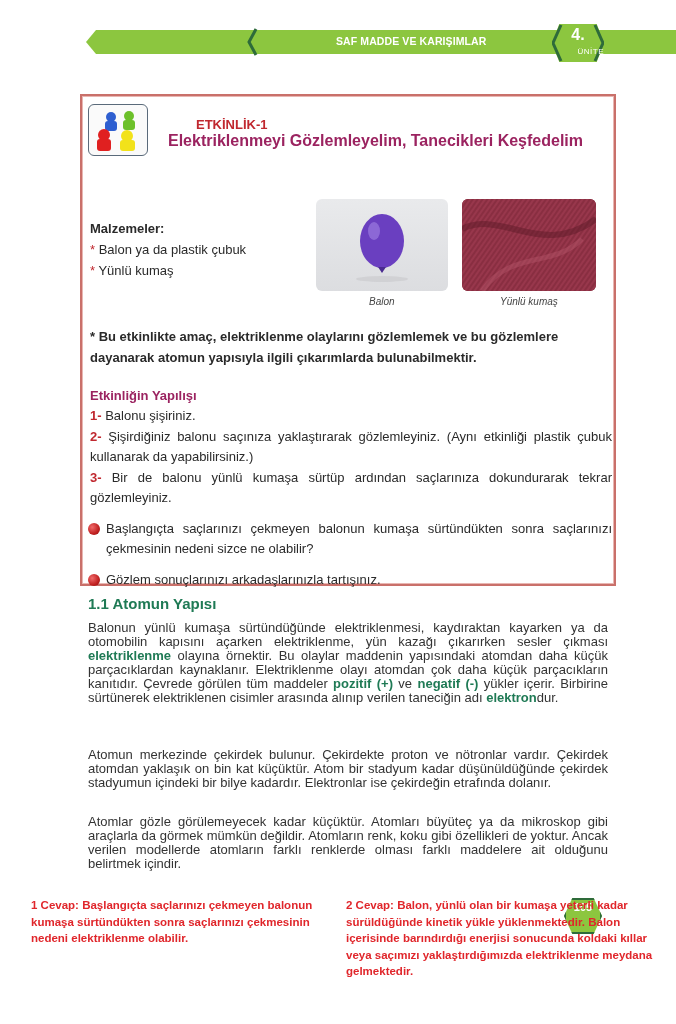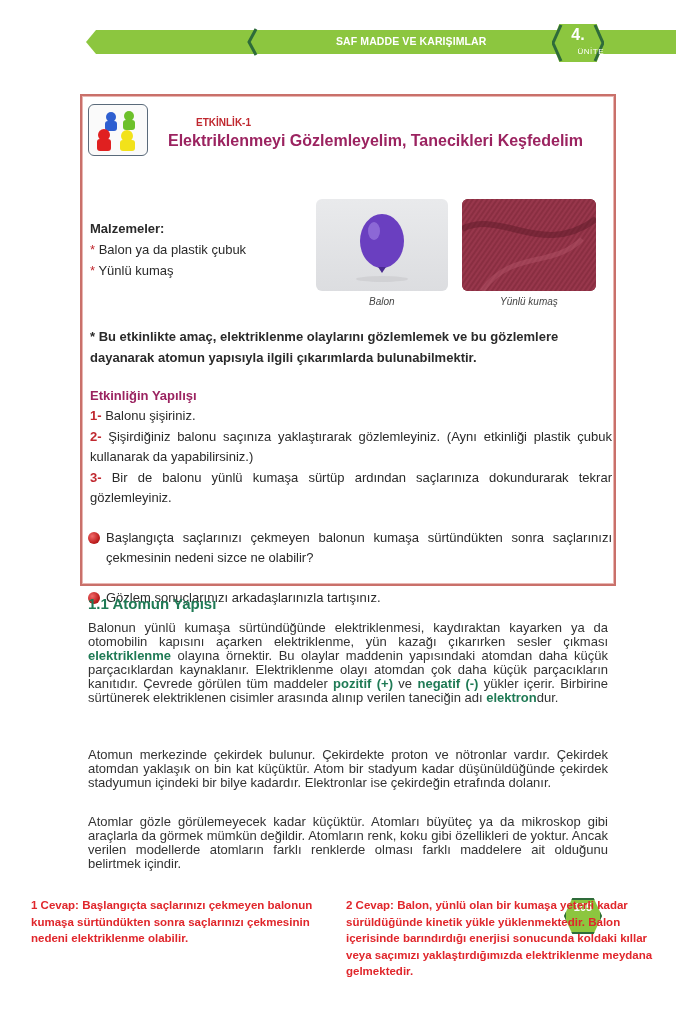--- a/index.html
+++ b/index.html
@@ -15,38 +15,38 @@
   .unit-badge { position: absolute; left: 466px; top: -6px; width: 52px; height: 38px; }
   .unit-badge .bg { position: absolute; inset: 0; background: #8cc63f;
             clip-path: polygon(14% 0, 86% 0, 100% 50%, 86% 100%, 14% 100%, 0 50%); }
   .unit-num { position: absolute; left: 0; width: 100%; top: 2px; text-align: center; color: #fff; font-weight: bold; font-size: 16px; }
   .unit-label { position: absolute; left: 0; width: 100%; top: 23px; text-align: right; color: #fff; font-size: 8px; letter-spacing: 0.5px; }
 
   
   .activity { position: absolute; left: 80px; top: 94px; width: 536px; height: 492px;
               border: 2px solid #c9706a; box-shadow: inset 0 0 0 1px #e8b6b2; background: #fff; }
   .act-icon { position: absolute; left: 6px; top: 8px; width: 60px; height: 52px; border: 1.5px solid #5a6a7a; border-radius: 6px; background: #fafafa; overflow: hidden; }
-  .act-kicker { position: absolute; left: 86px; top: 21px; font-size: 10px; font-weight: bold; color: #c0282f; padding-left: 28px; }
+  .act-kicker { position: absolute; left: 86px; top: 21px; font-size: 13px; font-weight: bold; color: #c0282f; padding-left: 28px; }
   .act-title { position: absolute; left: 86px; top: 36px; font-size: 16px; color: #9b2360; font-weight: bold; }
 
   .materials { position: absolute; left: 8px; top: 122px; font-size: 13px; line-height: 21px; }
   .materials .head { font-weight: bold; }
   .star { color: #c0282f; }
 
   .photo { position: absolute; top: 103px; border-radius: 6px; overflow: hidden; }
   .photo-balloon { left: 234px; width: 132px; height: 92px; background: linear-gradient(180deg,#e9eaec 0%,#dcdde0 100%); }
   .photo-fabric { left: 380px; width: 134px; height: 92px; background: #8a2e41; }
   .caption { position: absolute; top: 200px; font-size: 10px; font-style: italic; color: #444; }
 
   .aim { position: absolute; left: 8px; top: 230px; width: 522px; font-size: 13px; font-weight: bold; line-height: 21px; }
 
   .steps-title { position: absolute; left: 8px; top: 292px; font-size: 13px; font-weight: bold; color: #9b2360; }
   .steps { position: absolute; left: 8px; top: 310px; width: 522px; font-size: 13px; line-height: 20.5px; text-align: justify; }
   .step-num { color: #c0282f; font-weight: bold; }
-  .question { position: relative; padding-left: 16px; margin-top: 19px; }
+  .question { position: relative; padding-left: 16px; margin-top: 10px; }
   .q-icon { position: absolute; left: -2px; top: 4px; width: 12px; height: 12px; border-radius: 50%;
             background: radial-gradient(circle at 35% 35%, #f06a6a 0%, #c02020 60%, #8a1010 100%); }
 
   
   .section-title { position: absolute; left: 88px; top: 595px; font-size: 15px; font-weight: bold; color: #1f7a55; }
   .body { position: absolute; left: 88px; width: 520px; font-size: 13px; line-height: 14px; text-align: justify; color: #333; }
   .hl { color: #1f7a55; font-weight: bold; }
 
   
   .answer { position: absolute; color: #e0262b; font-weight: bold; font-size: 11.5px; line-height: 16.5px; margin-left: 23px; }

